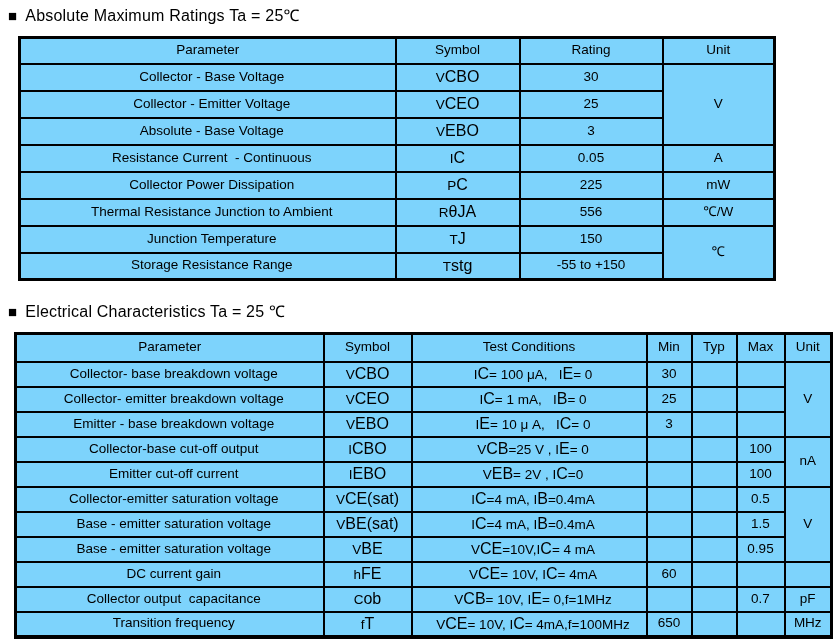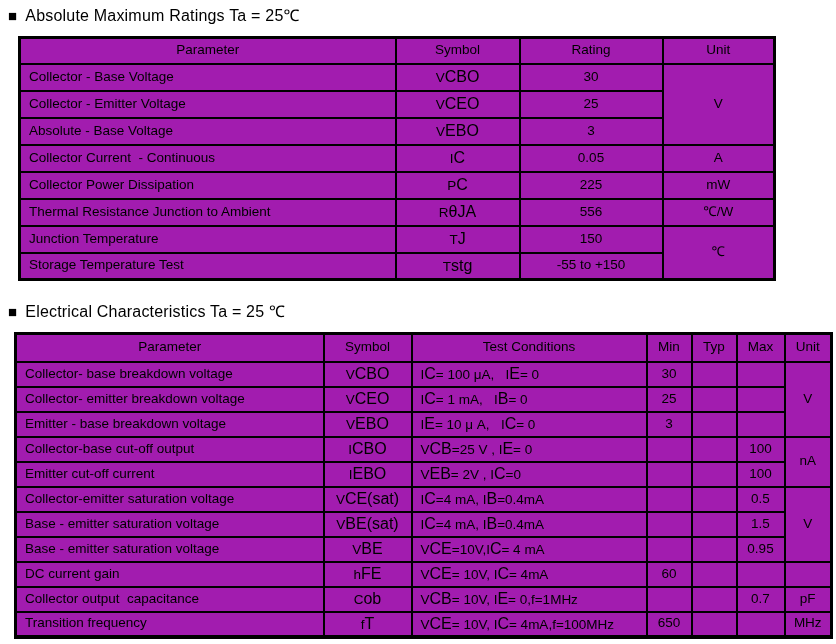--- a/index.html
+++ b/index.html
@@ -20,33 +20,33 @@
     font-size:15px;
     margin-right:8px;
     line-height:1;
   }
   #title1{left:8px;top:4px;}
   #title2{left:8px;top:300px;}
   table{
     position:absolute;
     border-collapse:collapse;
     table-layout:fixed;
-    background:#a21caf;
+    background:#7dd3fc;
   }
   th,td{
     border:2px solid #000;
     font-weight:normal;
     white-space:pre;
     overflow:hidden;
     padding:0;
     font-size:13.5px;
     line-height:1.1;
   }
   th{text-align:center;}
-  td.l{text-align:left;padding-left:8px;}
+  td.l{text-align:center;padding-left:8px;}
   td.c{text-align:center;}
   .sm{font-size:16px;}
   #t1{left:18px;top:36px;width:755px;border:3px solid #000;}
   #t1 thead tr{height:26px;}
   #t1 tbody tr{height:27px;}
   #t2{left:14px;top:332px;width:816px;border:3px solid #000;border-bottom-width:4px;}
   #t2 thead tr{height:28px;}
   #t2 tbody tr{height:25px;}
 </style>
 </head>
@@ -83,21 +83,21 @@
       <td class="l">Collector - Emitter Voltage</td>
       <td class="c">V<span class="sm">CEO</span></td>
       <td class="c">25</td>
     </tr>
     <tr>
       <td class="l">Absolute - Base Voltage</td>
       <td class="c">V<span class="sm">EBO</span></td>
       <td class="c">3</td>
     </tr>
     <tr>
-      <td class="l">Collector Current  - Continuous</td>
+      <td class="l">Resistance Current  - Continuous</td>
       <td class="c">I<span class="sm">C</span></td>
       <td class="c">0.05</td>
       <td class="c">A</td>
     </tr>
     <tr>
       <td class="l">Collector Power Dissipation</td>
       <td class="c">P<span class="sm">C</span></td>
       <td class="c">225</td>
       <td class="c">mW</td>
     </tr>
@@ -107,21 +107,21 @@
       <td class="c">556</td>
       <td class="c">℃/W</td>
     </tr>
     <tr>
       <td class="l">Junction Temperature</td>
       <td class="c">T<span class="sm">J</span></td>
       <td class="c">150</td>
       <td class="c" rowspan="2">℃</td>
     </tr>
     <tr>
-      <td class="l">Storage Temperature Test</td>
+      <td class="l">Storage Resistance Range</td>
       <td class="c">T<span class="sm">stg</span></td>
       <td class="c">-55 to +150</td>
     </tr>
   </tbody>
 </table>
 
 <div class="sec-title" id="title2">
   <span class="bullet">■</span>
   <span>Electrical Characteristics Ta = 25 ℃</span>
 </div>

